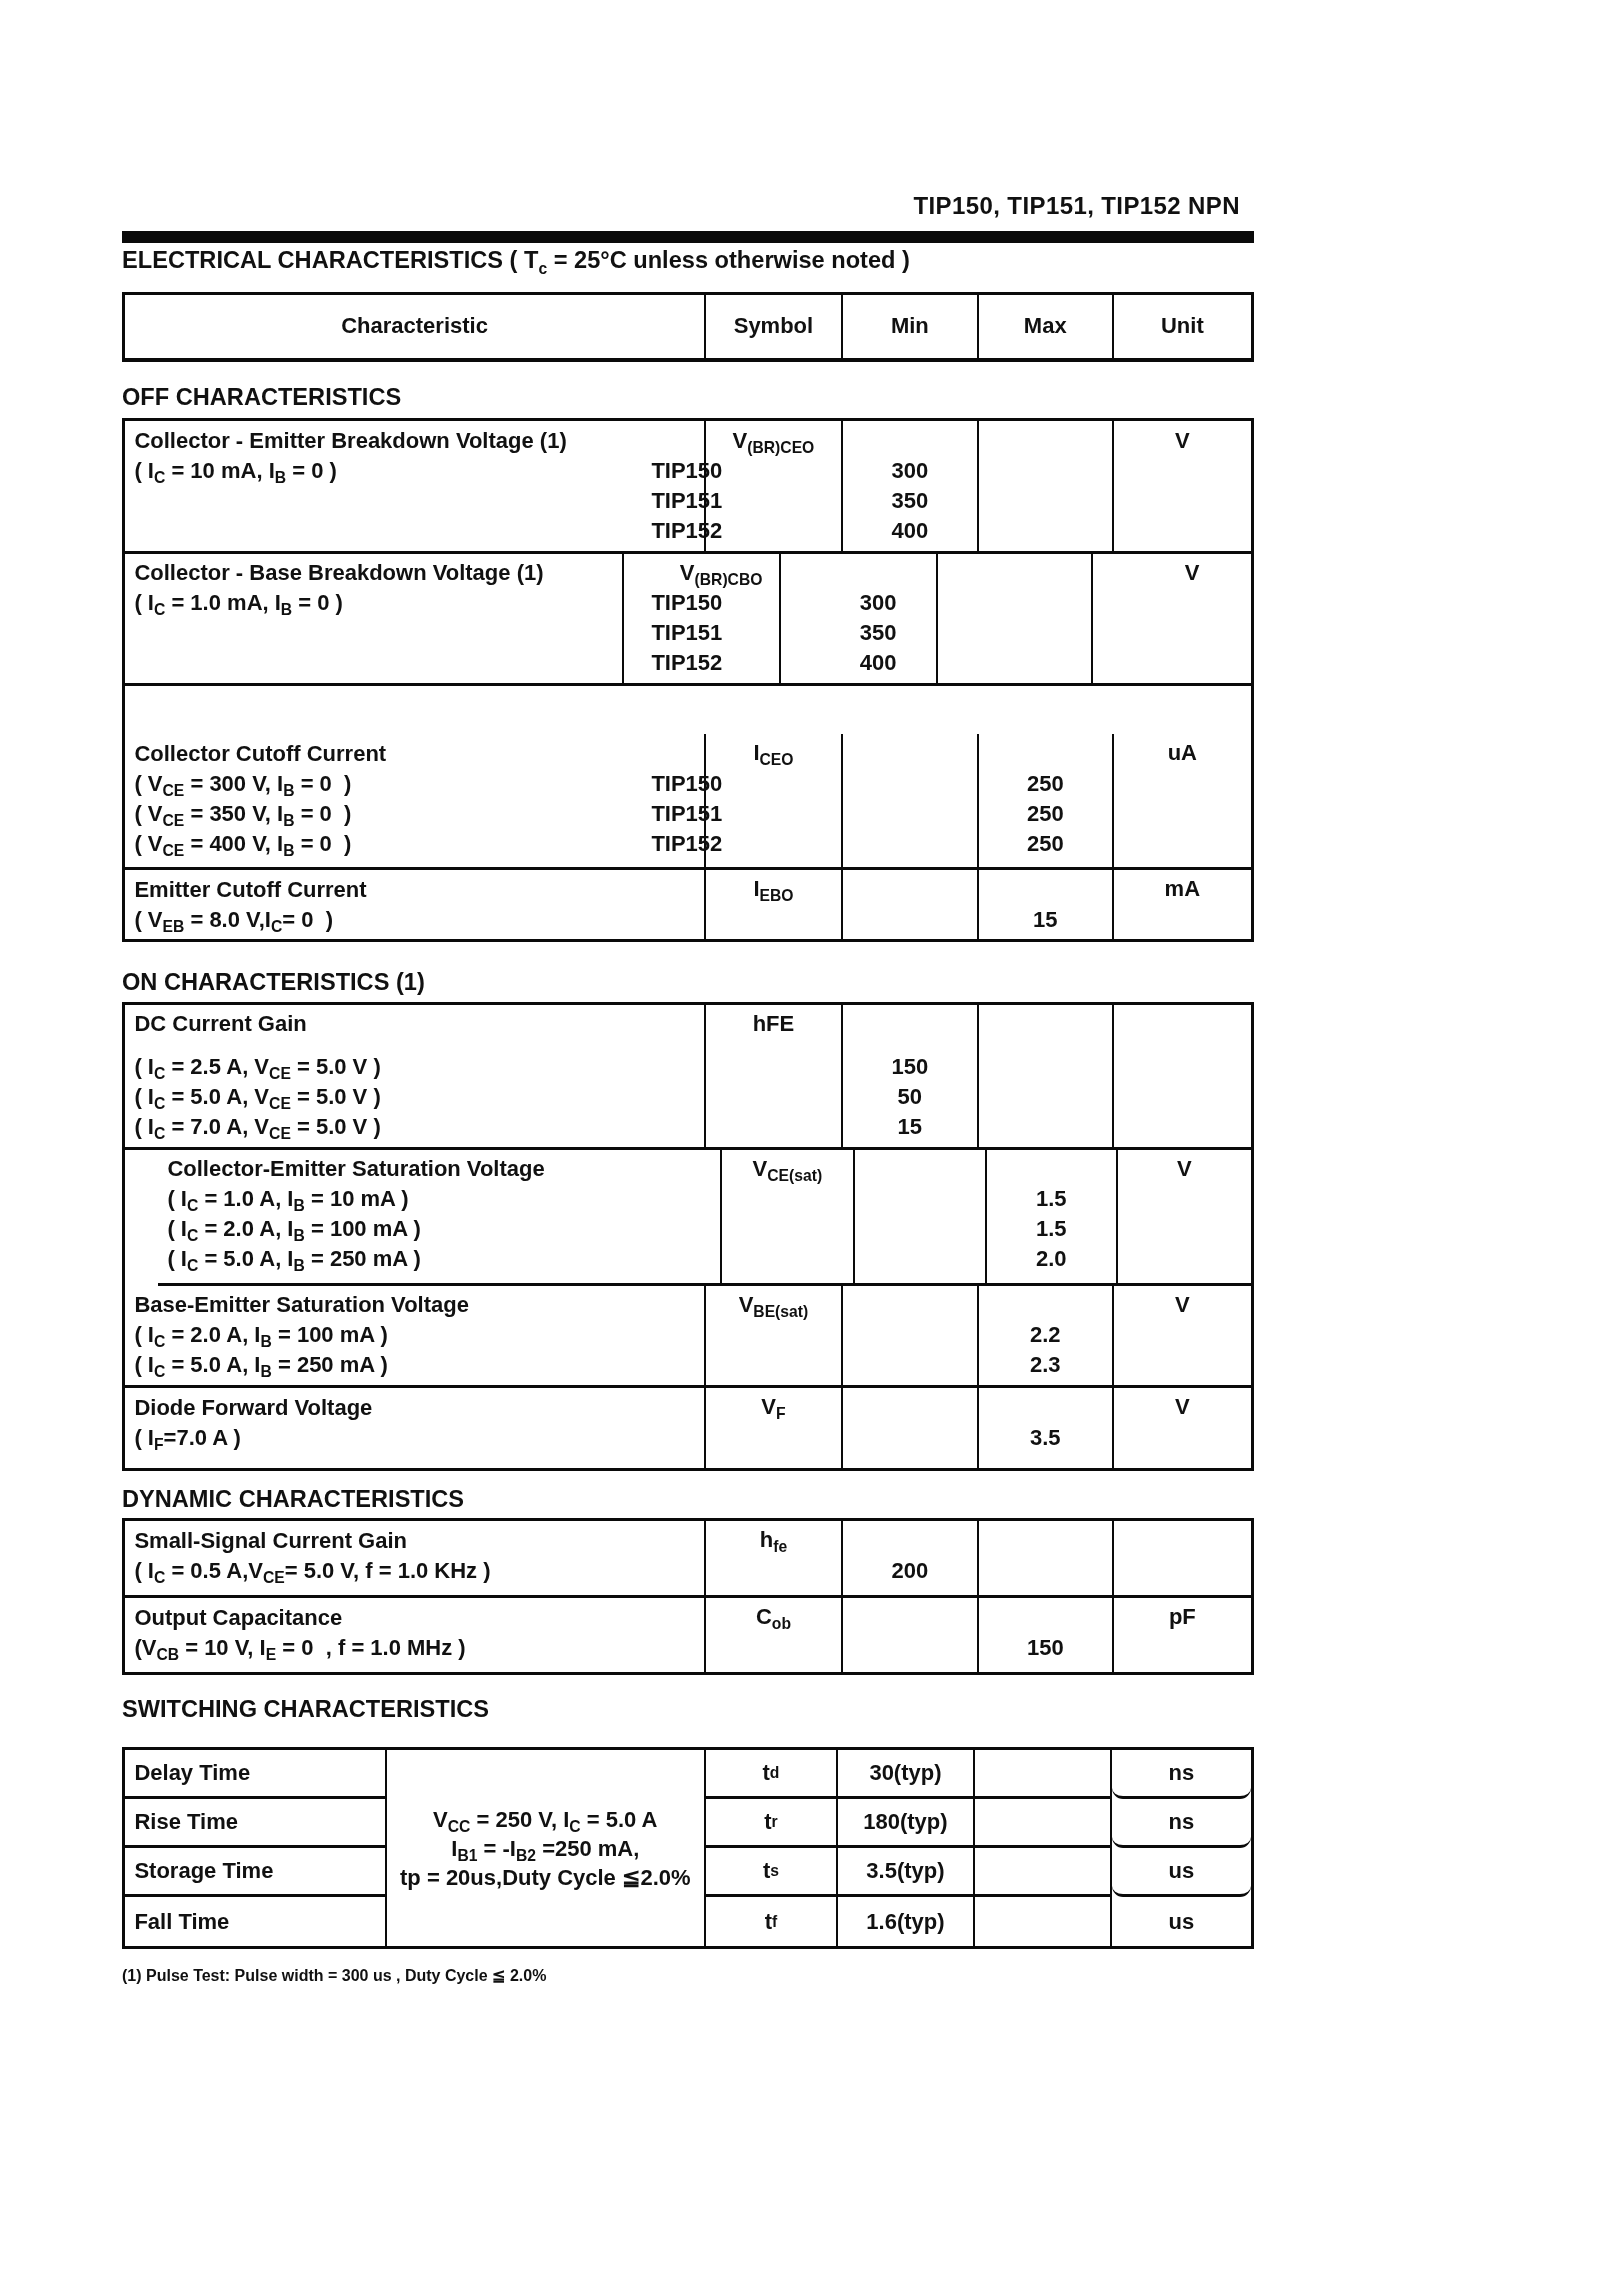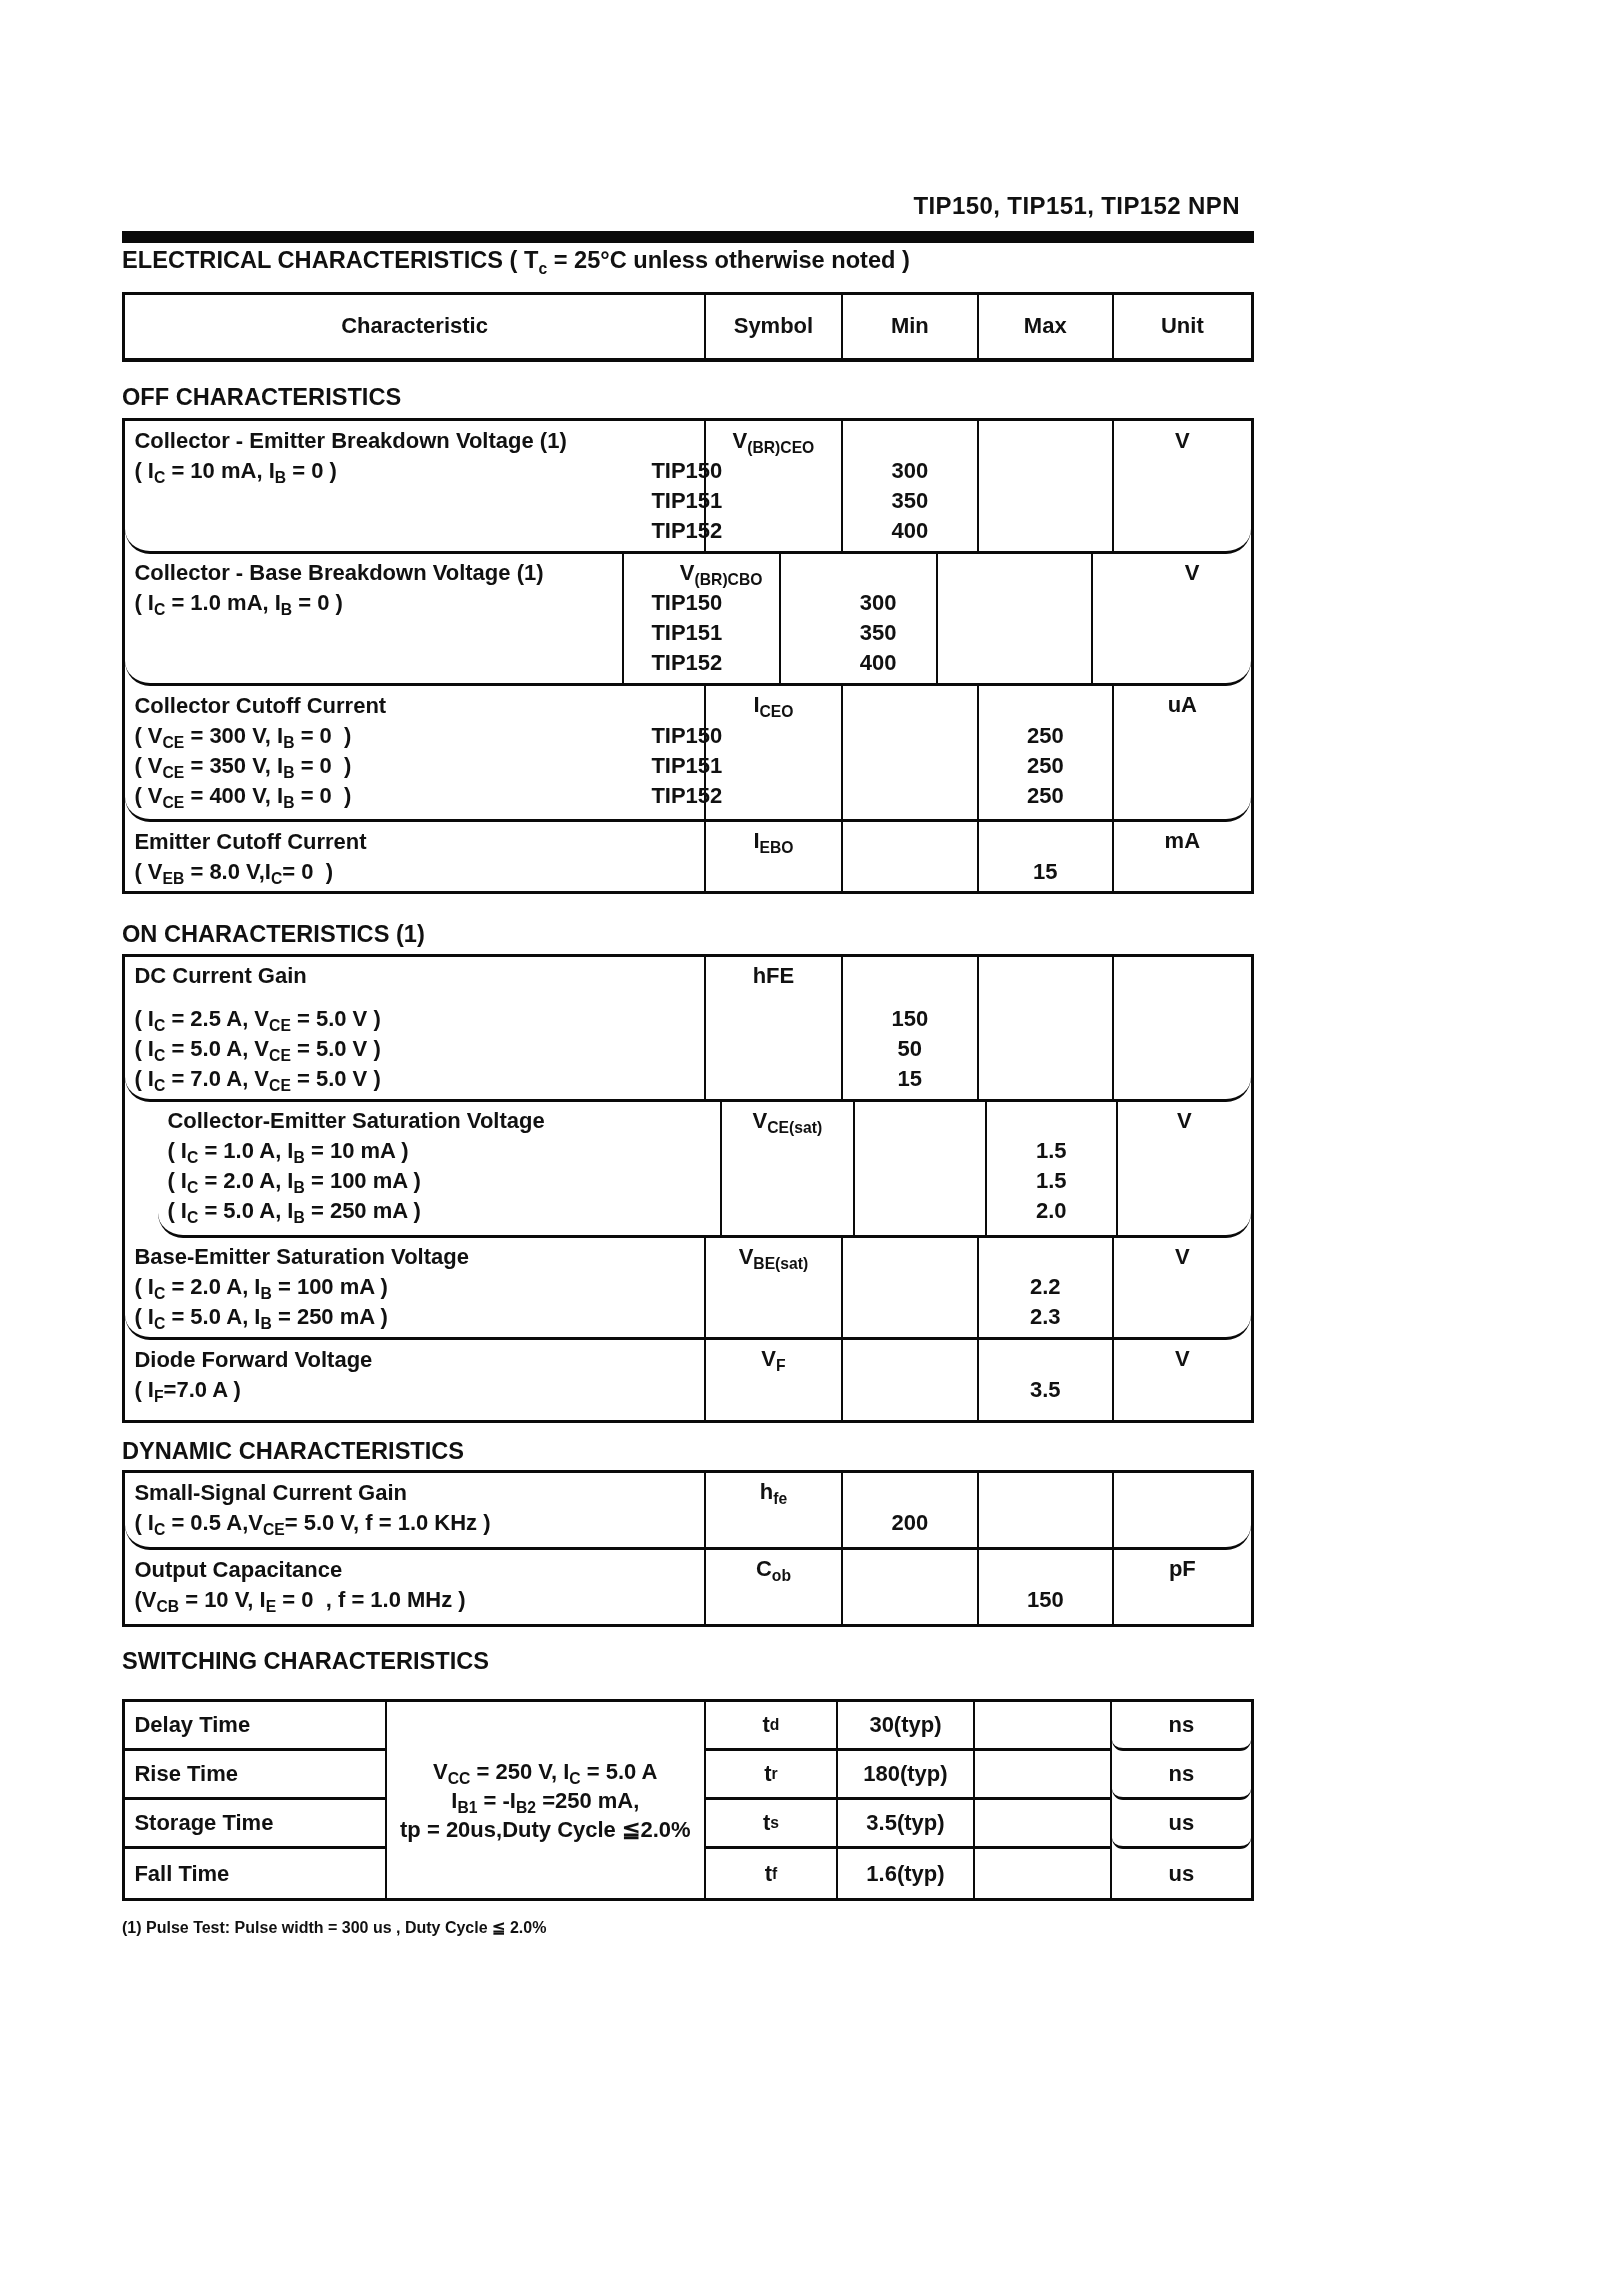--- a/index.html
+++ b/index.html
@@ -16,21 +16,21 @@
 
   .grid5{display:grid;grid-template-columns:931fr 219fr 218fr 216fr 220fr;}
   .thead{border:3.1px solid #0a0a0a;border-bottom-width:4.7px;margin-top:17.3px;height:63px;}
   .thead .hcell{display:flex;align-items:center;justify-content:center;font-size:22px;border-right:2.4px solid #0a0a0a;}
   .thead .hcell:last-child{border-right:none;}
 
   .sec-heading{font-size:23.6px;line-height:25px;}
   .mt30{margin-top:23.6px;} .mt36{margin-top:28px;} .mt20{margin-top:15.7px;} .mt28{margin-top:22px;}
 
   .dtable{border:3.1px solid #0a0a0a;margin-top:7.9px;}
-  .drow{display:grid;grid-template-columns:931fr 219fr 218fr 216fr 220fr;border-bottom:3.9px solid #0a0a0a;border-radius:25px;}
+  .drow{display:grid;grid-template-columns:931fr 219fr 218fr 216fr 220fr;border-bottom:3.9px solid #0a0a0a;}
   .drow:last-child{border-bottom:none;}
   .cell{border-right:2.4px solid #0a0a0a;padding:4.7px 0;}
   .cell:last-child{border-right:none;}
   .c-char{padding-left:9.4px;position:relative;}
   .ln{font-size:22px;line-height:30px;min-height:30px;position:relative;white-space:pre;}
   .device{position:absolute;left:517px;top:0;}
   .c-sym{text-align:center;font-size:22px;padding-top:6.3px;}
   .c-val{text-align:center;font-size:22px;}
   .vln{line-height:30px;min-height:30px;}
   .sp{height:30px;}
@@ -100,21 +100,21 @@
       <div class="cell c-val">
         <div class="sp"></div>
         <div class="vln">300</div>
         <div class="vln">350</div>
         <div class="vln">400</div>
       </div>
       <div class="cell c-val"></div>
       <div class="cell c-unit">V</div>
     </div>
 
-    <div class="drow" style="min-height:133px;">
+    <div class="drow" style="min-height:133px;margin-top:48px;">
       <div class="cell c-char">
         <div class="ln name">Collector Cutoff Current</div>
         <div class="ln"><span>( V<sub>CE</sub> = 300 V, I<sub>B</sub> = 0  )</span><span class="device">TIP150</span></div>
         <div class="ln"><span>( V<sub>CE</sub> = 350 V, I<sub>B</sub> = 0  )</span><span class="device">TIP151</span></div>
         <div class="ln"><span>( V<sub>CE</sub> = 400 V, I<sub>B</sub> = 0  )</span><span class="device">TIP152</span></div>
       </div>
       <div class="cell c-sym">I<sub>CEO</sub></div>
       <div class="cell c-val"></div>
       <div class="cell c-val">
         <div class="sp"></div>

